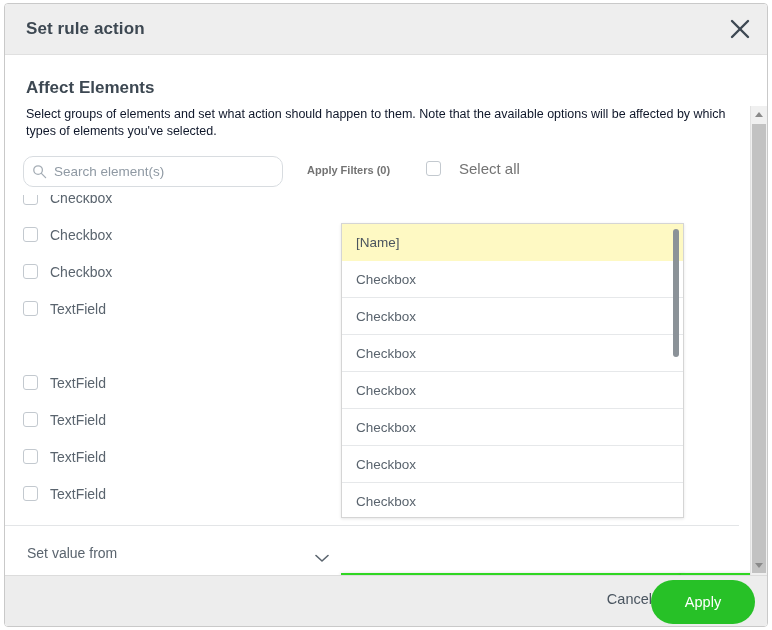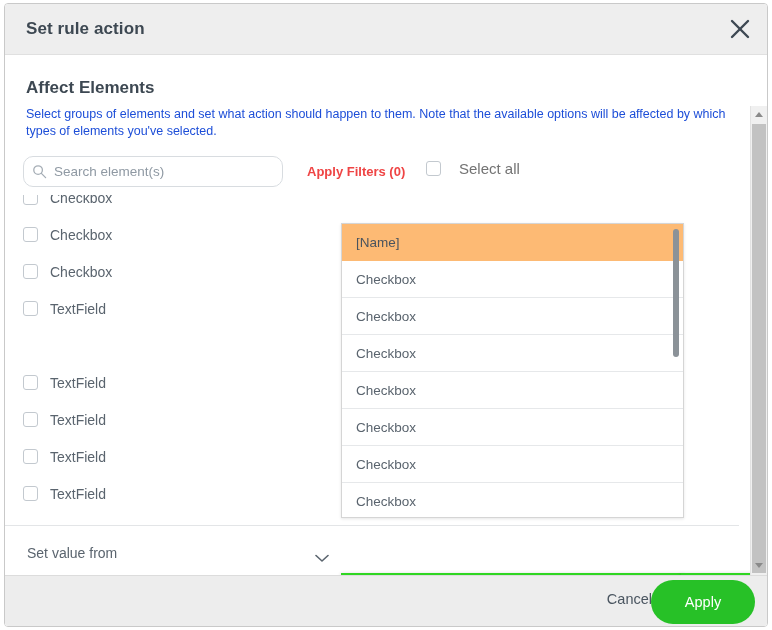--- a/index.html
+++ b/index.html
@@ -75,21 +75,21 @@
     font-weight: bold;
     color: #3d4852;
   }
   .section-desc {
     position: absolute;
     left: 21px;
     top: 51px;
     width: 706px;
     font-size: 12.5px;
     line-height: 17px;
-    color: #1d4ed8;
+    color: #0f172a;
   }
 
   
   .search-box {
     position: absolute;
     left: 18px;
     top: 101px;
     width: 260px;
     height: 31px;
     border: 1px solid #d8dce0;
@@ -108,23 +108,23 @@
     left: 30px;
     top: 7px;
     font-size: 13.5px;
     color: #8f99a3;
     white-space: nowrap;
   }
   .apply-filters {
     position: absolute;
     left: 302px;
     top: 109px;
-    font-size: 13px;
+    font-size: 11px;
     font-weight: bold;
-    color: #ef4444;
+    color: #737373;
     cursor: pointer;
     white-space: nowrap;
   }
   .select-all-wrap {
     position: absolute;
     left: 421px;
     top: 105px;
     display: flex;
     align-items: center;
     cursor: pointer;
@@ -209,21 +209,21 @@
     line-height: 37px;
     padding-left: 14px;
     font-size: 13.5px;
     color: #5a646e;
     border-bottom: 1px solid #e6e8ea;
     box-sizing: border-box;
     white-space: nowrap;
     cursor: pointer;
   }
   .dd-item.highlighted {
-    background: #fdba74;
+    background: #fef9c3;
     border-bottom: none;
     color: #4a545e;
   }
   .dd-scroll-track {
     position: absolute;
     right: 2px;
     top: 2px;
     width: 6px;
     bottom: 2px;
     background: transparent;

